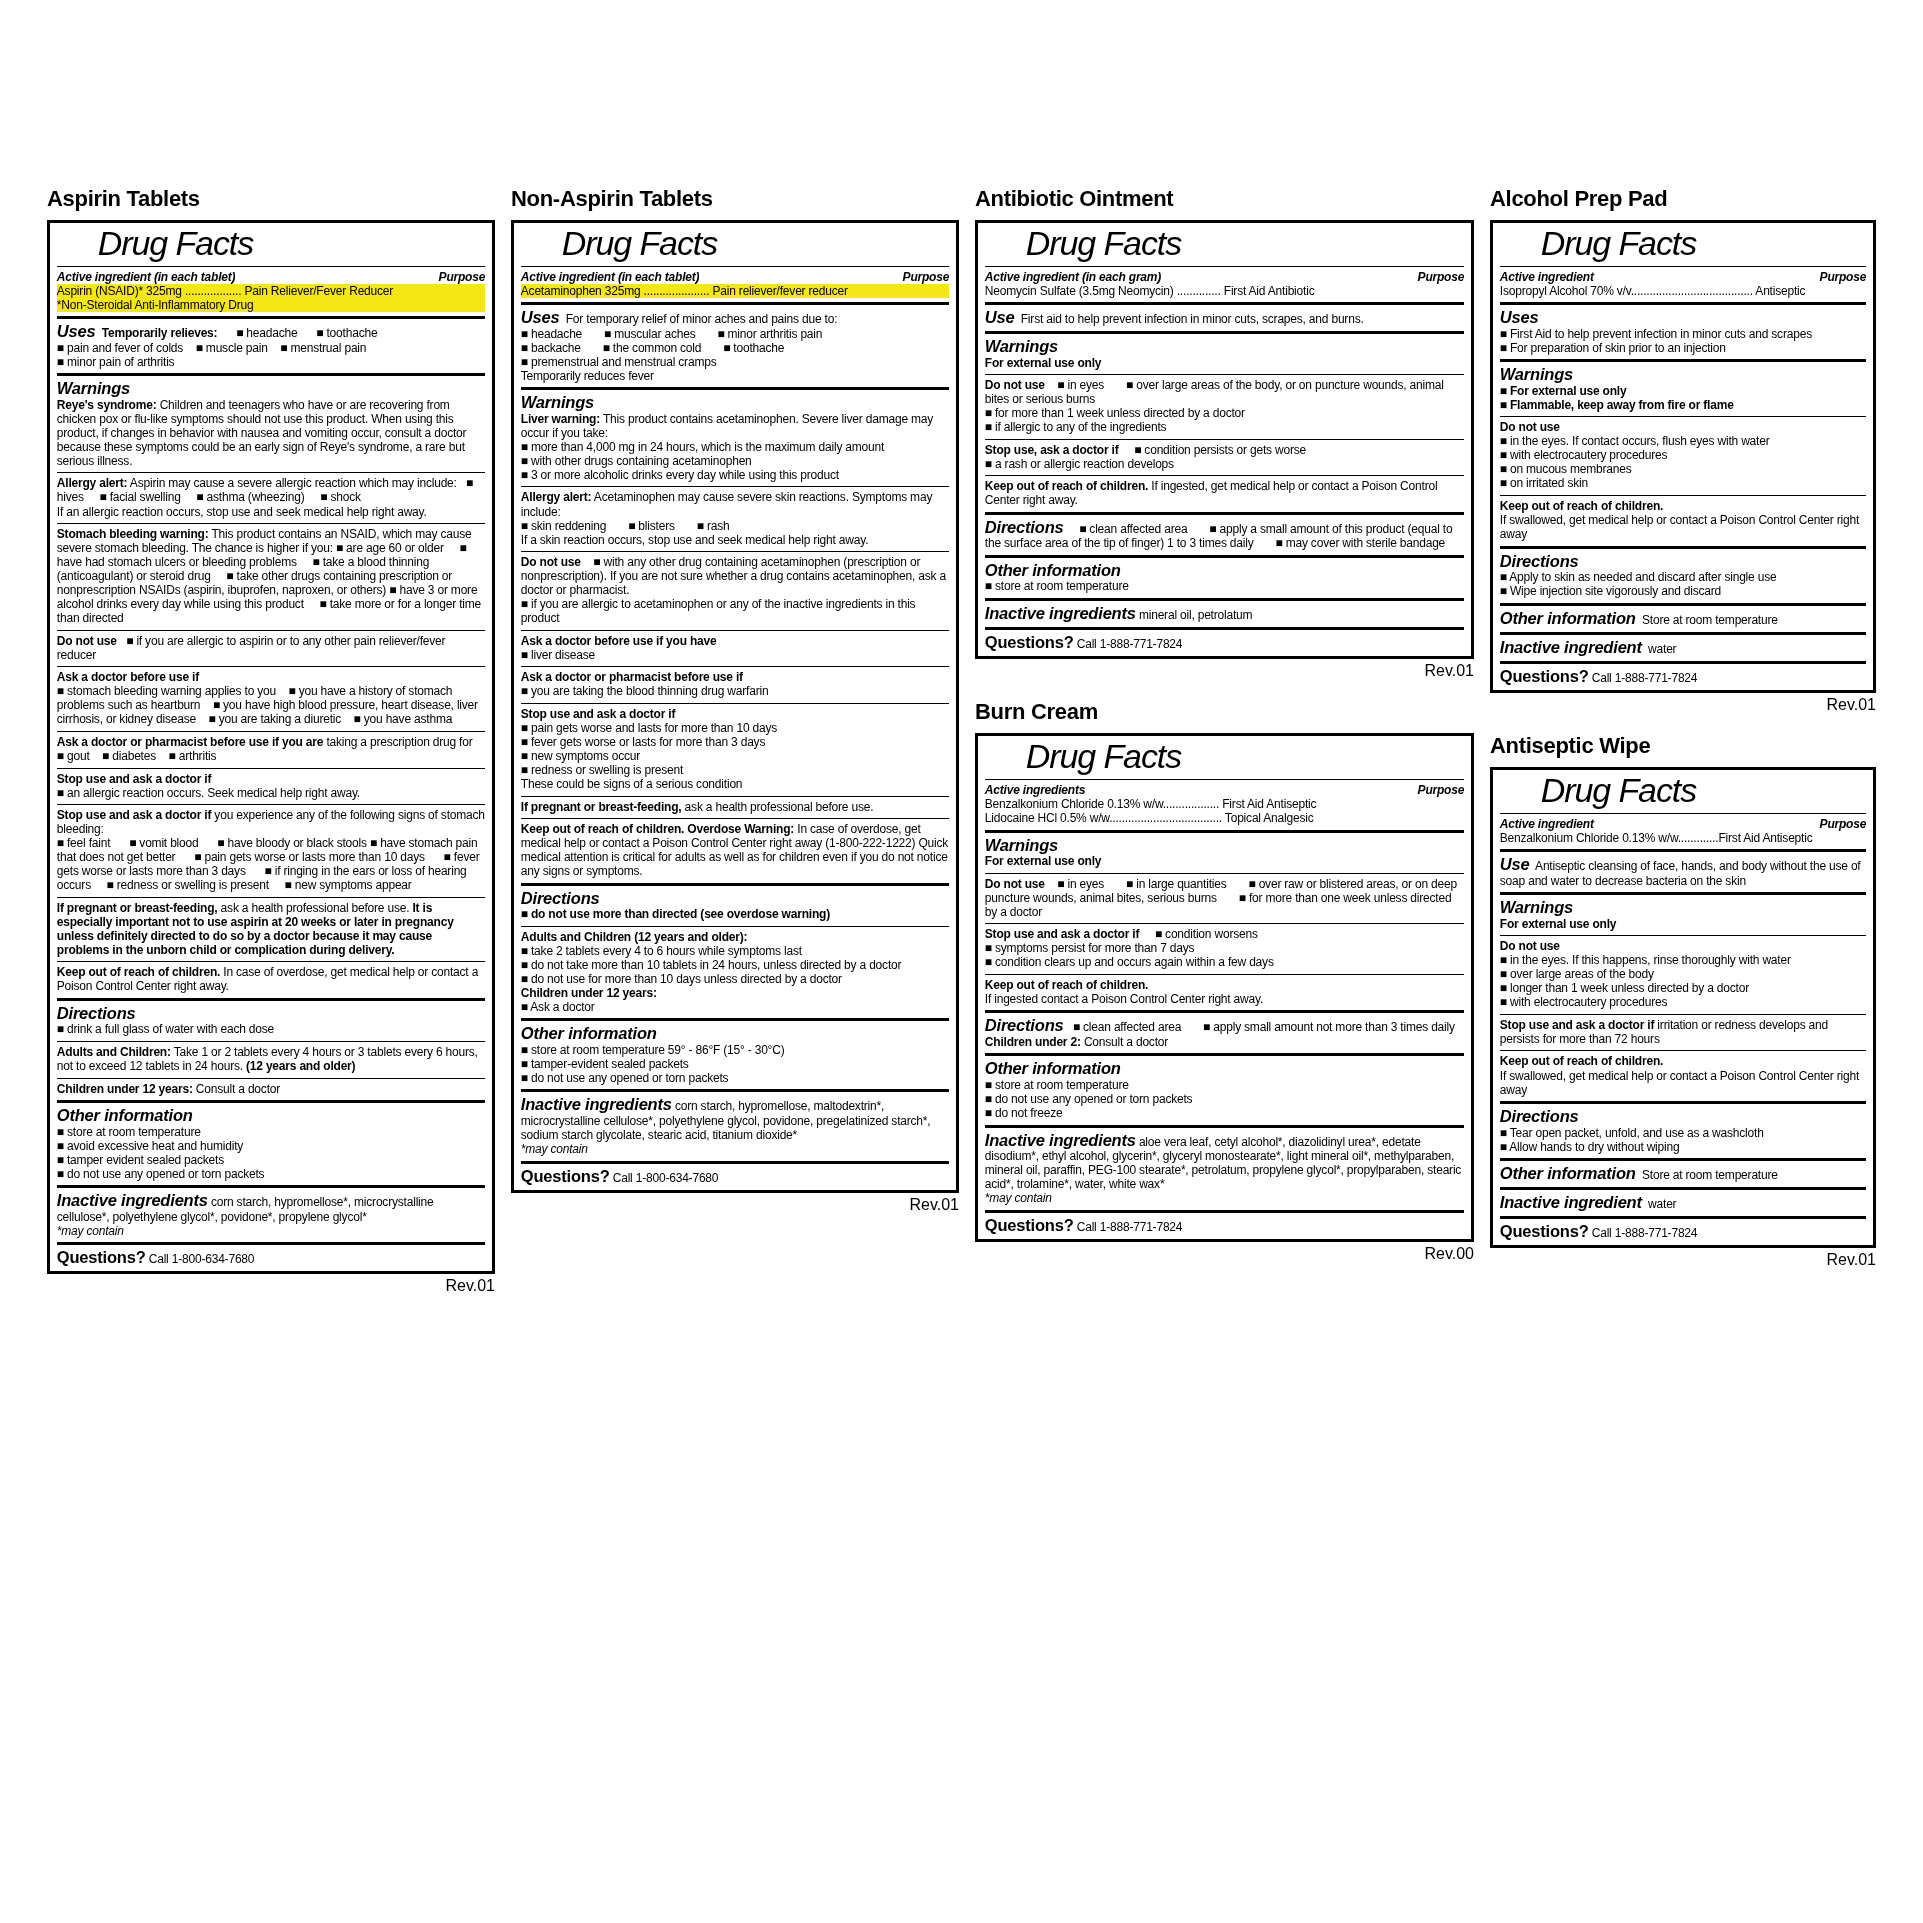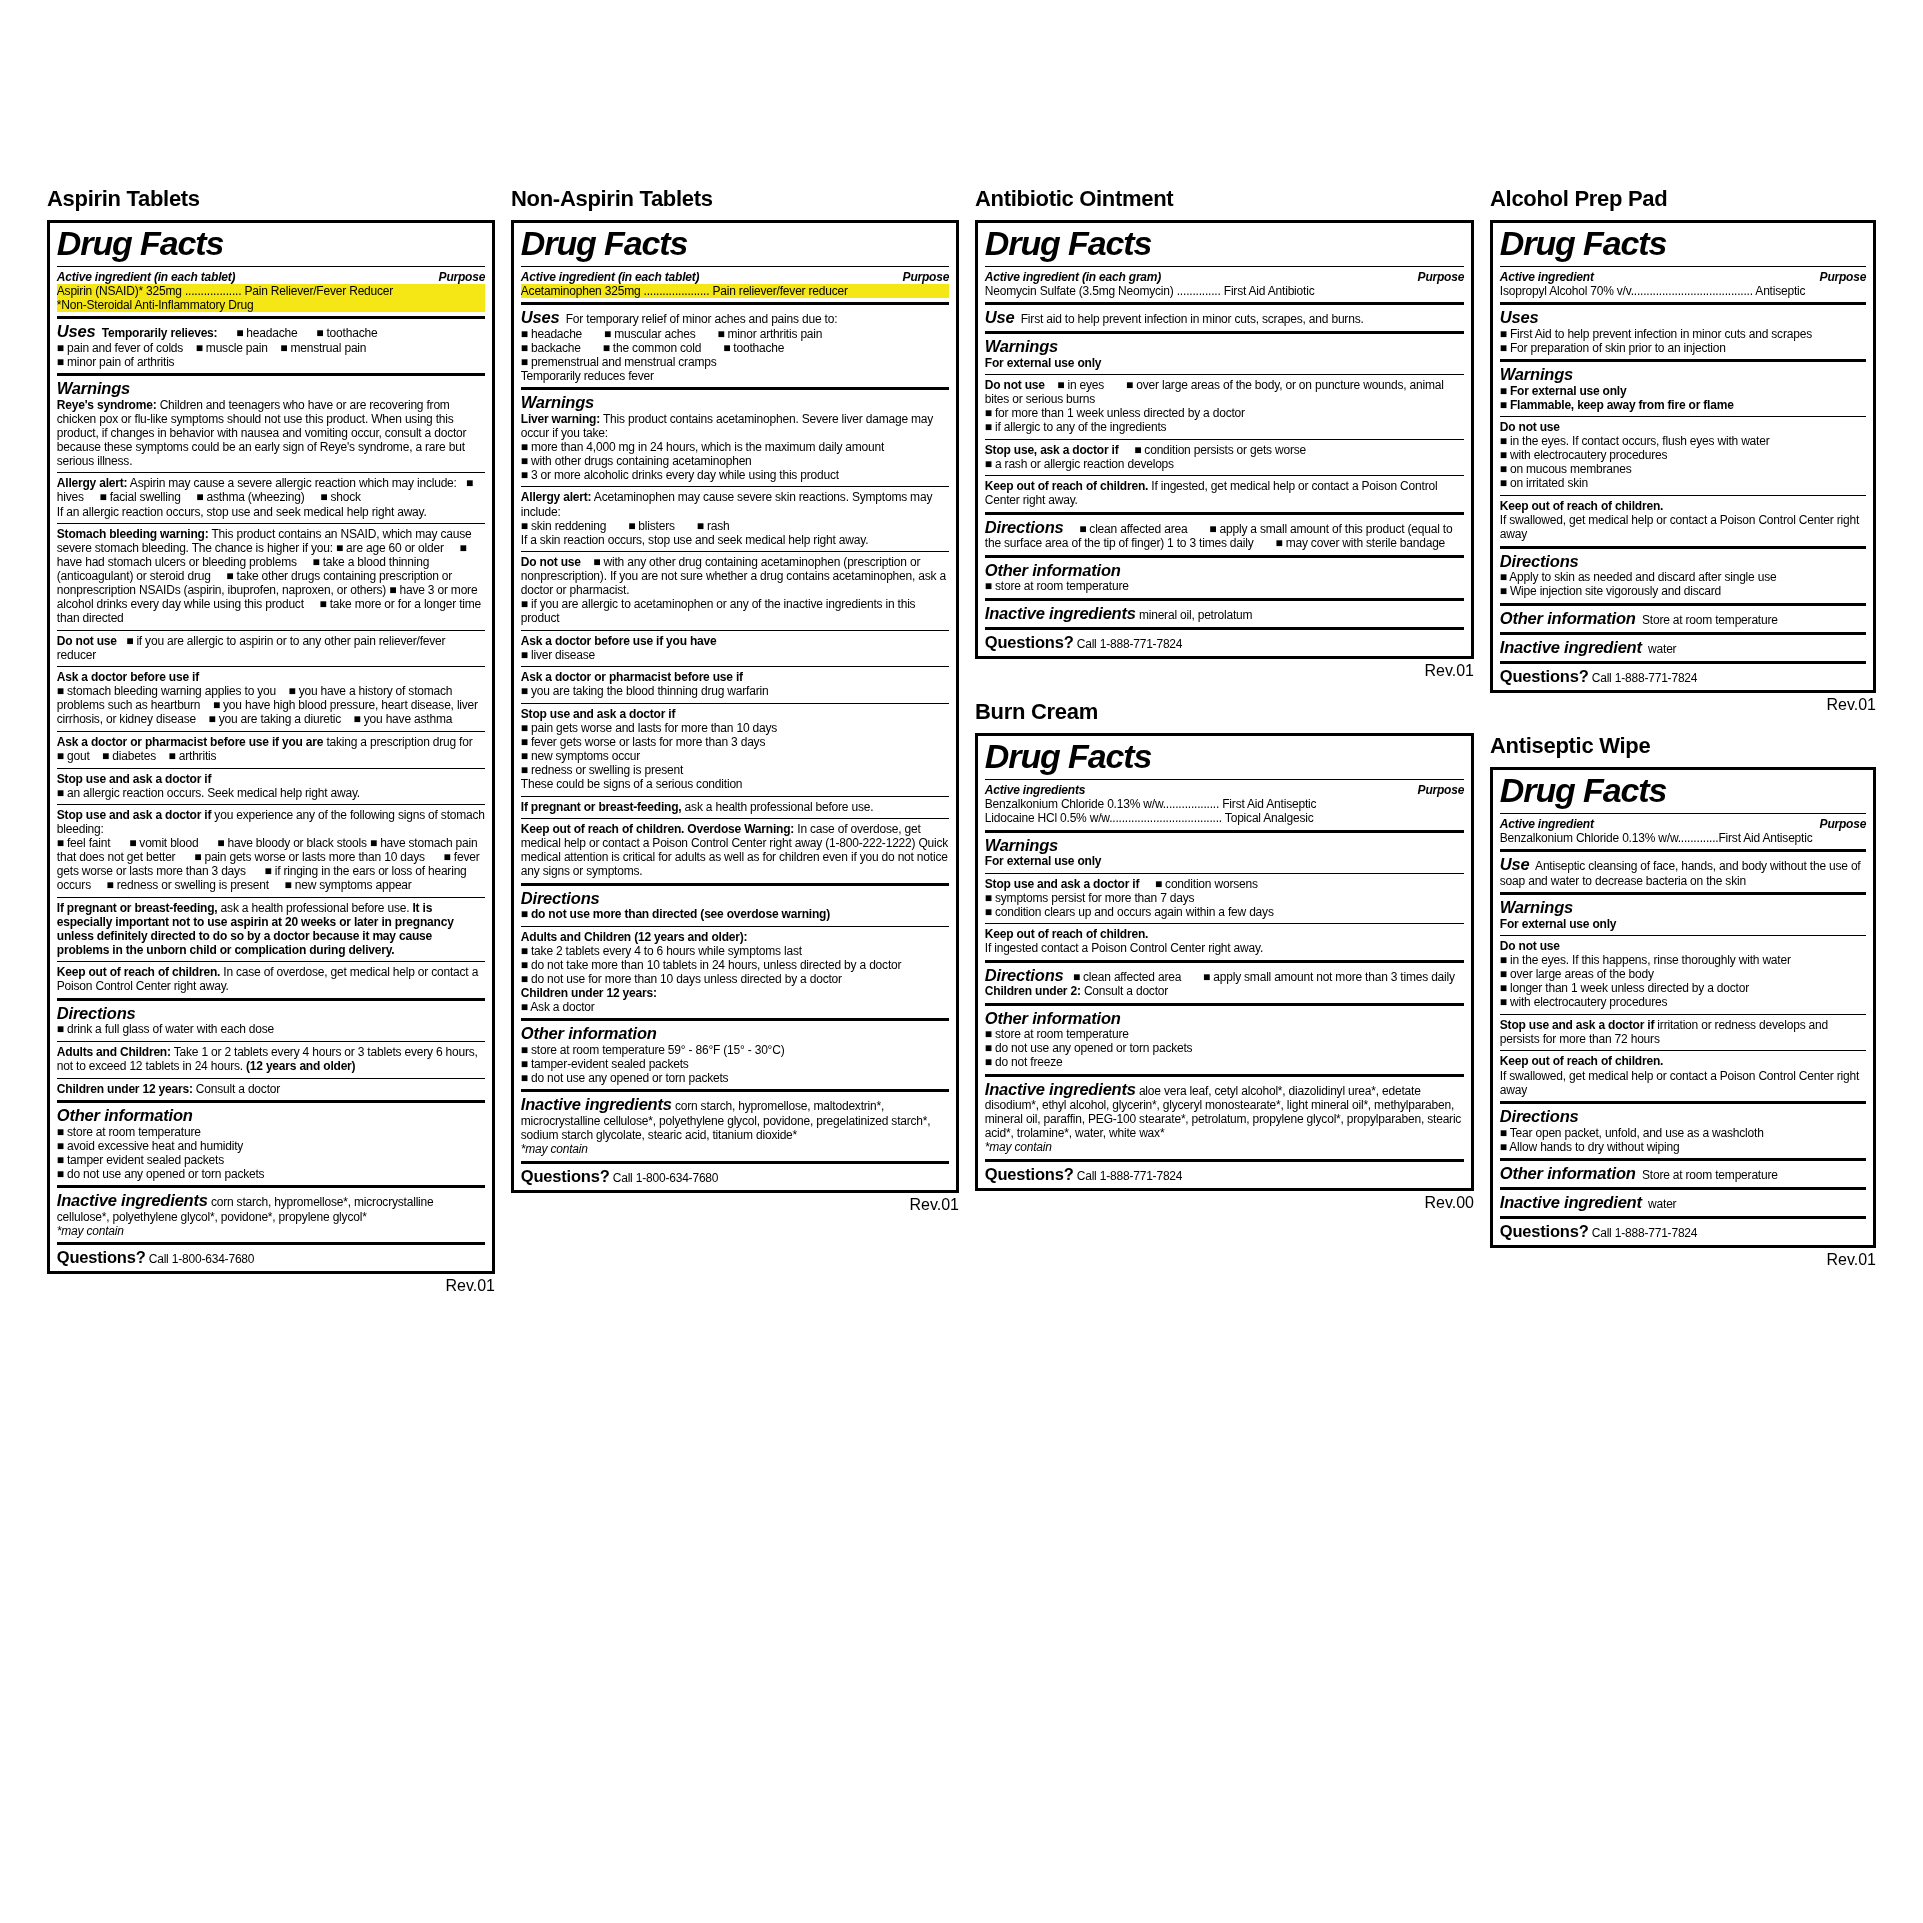--- a/index.html
+++ b/index.html
@@ -15,21 +15,21 @@
   .sep-thick { border-top:3.8px solid #000; }
   .sep-thin  { border-top:1.5px solid #000; }
   .sep-none  { border-top:0; }
   .line { font-size:12px; line-height:1.17; letter-spacing:-0.2px; white-space:pre-wrap; }
   .lr { display:flex; justify-content:space-between; }
   .hl-line { background:var(--hl,#f5e616); }
   .b { font-weight:700; }
   .i { font-style:italic; }
   .sh { font-weight:700; font-style:italic; font-size:16.5px; line-height:1.12; letter-spacing:-0.2px; }
   .up { font-style:normal; }
-  .df { font-size:34px; font-weight:700; font-style:italic; letter-spacing:-1.1px; line-height:1.05; }
+  .df { font-size:34px; font-weight:400; font-style:italic; letter-spacing:-1.1px; line-height:1.05;margin-left:41px; }
   .rev { text-align:right; font-size:16px; margin-top:3px; }
 </style>
 </head>
 <body>
 
 <div id="sheet">
     <div class="column" style="width: 448px;">
       <div class="panel-wrap">
         <div class="panel-label">Aspirin Tablets</div>
         <div class="box">
@@ -249,20 +249,23 @@
           <div class="section sep-thin">
             <div class="line lr"><span><span class="b i">Active ingredients</span></span><span><span class="b i">Purpose</span></span></div>
             <div class="line"><span>Benzalkonium Chloride 0.13% w/w.................. First Aid Antiseptic</span></div>
             <div class="line"><span>Lidocaine HCl 0.5% w/w.................................... Topical Analgesic</span></div>
           </div>
           <div class="section sep-thick">
             <div class="line"><span class="sh">Warnings</span></div>
             <div class="line"><span class="b">For external use only</span></div>
           </div>
           <div class="section sep-thin">
+            <div class="line"><span class="b">Do not use</span><span>    ■ in eyes       ■ in large quantities       ■ over raw or blistered areas, or on deep puncture wounds, animal bites, serious burns       ■ for more than one week unless directed by a doctor</span></div>
+          </div>
+          <div class="section sep-thin">
             <div class="line"><span class="b">Stop use and ask a doctor if</span><span>     ■ condition worsens</span></div>
             <div class="line"><span>■ symptoms persist for more than 7 days</span></div>
             <div class="line"><span>■ condition clears up and occurs again within a few days</span></div>
           </div>
           <div class="section sep-thin">
             <div class="line"><span class="b">Keep out of reach of children.</span></div>
             <div class="line"><span>If ingested contact a Poison Control Center right away.</span></div>
           </div>
           <div class="section sep-thick">
             <div class="line"><span class="sh">Directions</span><span>   ■ clean affected area       ■ apply small amount not more than 3 times daily</span></div>

